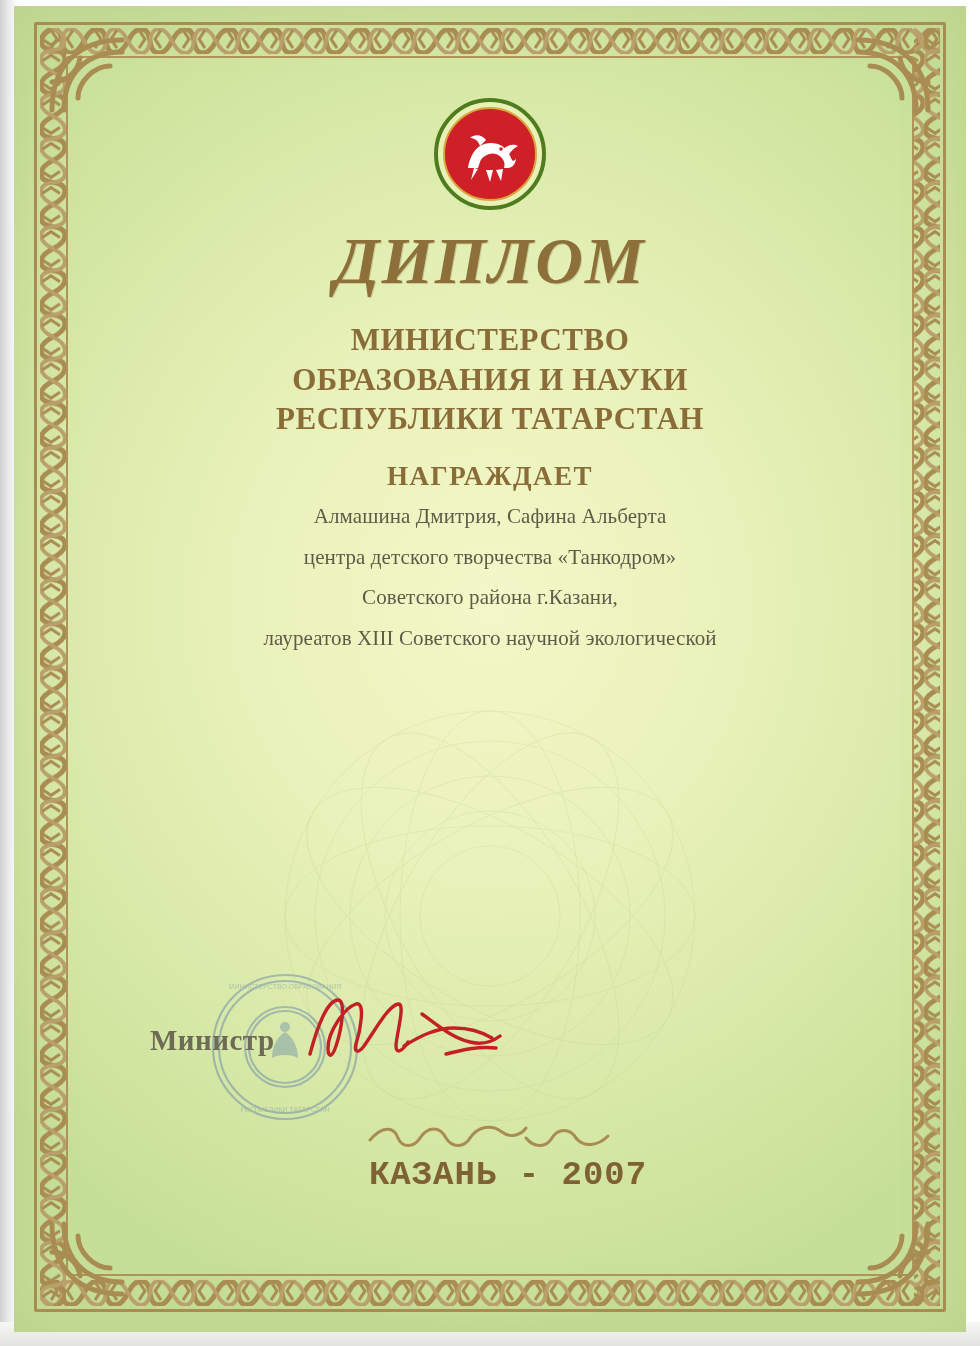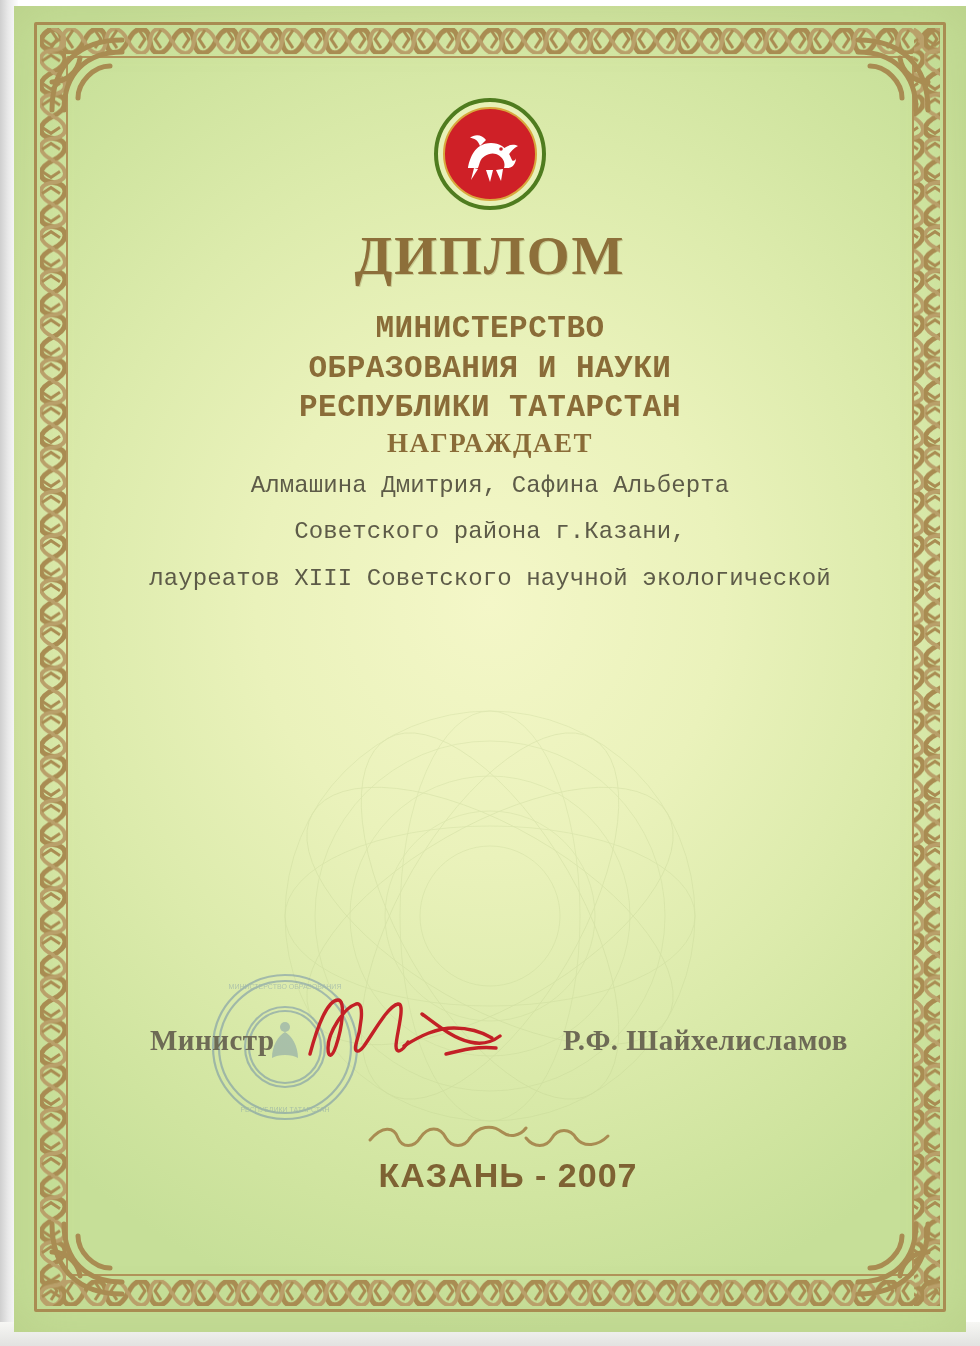--- a/index.html
+++ b/index.html
@@ -112,49 +112,51 @@
     width: 112px;
     height: 112px;
     margin: 0 auto 18px auto;
     position: relative;
   }
   .emblem svg { width: 100%; height: 100%; display: block; }
 
   .doc-title {
     font-family: "Liberation Serif", serif;
     font-weight: bold;
-    font-size: 55px;
+    font-size: 66px;
     letter-spacing: 2px;
     color: #8d6f3a;
     margin: 14px 0 26px 0;
     line-height: 1;
     text-shadow: 1px 1px 0 rgba(120,95,45,0.25);
+    font-style: italic;
   }
 
   .ministry {
-    font-family: Liberation Mono, monospace;
+    font-family: Liberation Serif, serif;
     font-weight: bold;
     font-size: 31px;
     line-height: 1.28;
     color: #8a6c38;
     letter-spacing: 0.5px;
+    margin-bottom: 22px;
   }
 
   .awards-word {
     font-family: "Liberation Serif", serif;
     font-weight: bold;
     font-size: 27px;
     letter-spacing: 1.5px;
     color: #8a6c38;
     margin-bottom: 4px;
   }
 
   .recipient-block {
-    font-family: Liberation Mono, monospace;
-    font-size: 24px;
+    font-family: Liberation Serif, serif;
+    font-size: 21px;
     color: #5d5b48;
     line-height: 1.93;
     letter-spacing: 0.1px;
   }
   .recipient-block .line { display: block; }
 
   
   .sign-row {
     position: absolute;
     left: 92px;
@@ -208,21 +210,21 @@
     top: 1118px;
     text-align: center;
   }
   .flourish svg { display: inline-block; }
 
   .place-year {
     position: absolute;
     left: 0; right: 0;
     top: 1150px;
     text-align: center;
-    font-family: Liberation Sans, sans-serif;
+    font-family: Liberation Mono, monospace;
     font-weight: bold;
     font-size: 34px;
     letter-spacing: 1px;
     color: #7e6233;
     margin-left: 36px;
   }
 </style>
 </head>
 <body>
 
@@ -344,20 +346,21 @@
       <div class="ministry">
         <div>МИНИСТЕРСТВО</div>
         <div>ОБРАЗОВАНИЯ И НАУКИ</div>
         <div>РЕСПУБЛИКИ ТАТАРСТАН</div>
       </div>
 
       <div class="awards-word">НАГРАЖДАЕТ</div>
 
       <div class="recipient-block">
         <span class="line">Алмашина Дмитрия, Сафина Альберта</span>
+        <span class="line">центра детского творчества «Танкодром»</span>
         <span class="line">Советского района г.Казани,</span>
         <span class="line">лауреатов XIII Советского научной экологической</span>
       </div>
     </div>
 
     <div class="stamp">
       <svg viewBox="0 0 150 150" xmlns="http://www.w3.org/2000/svg">
         <g fill="none" stroke="#5d7fa8" stroke-width="2.2">
           <circle cx="75" cy="75" r="72"></circle>
           <circle cx="75" cy="75" r="66"></circle>
@@ -384,21 +387,20 @@
             <path d="M14,70 C22,40 32,16 42,16 C50,16 46,44 40,62 C36,74 32,74 32,64
                      C32,48 48,24 60,20 C70,17 64,48 60,60 C58,68 62,70 68,62
                      C78,48 92,22 102,20 C110,19 100,52 100,62 C100,70 106,68 112,58"></path>
             <path d="M108,62 C124,52 140,44 158,44 C172,44 186,48 196,54"></path>
             <path d="M126,30 C140,40 156,54 174,58 C186,61 196,58 204,52"></path>
             <path d="M150,70 C166,66 182,62 200,64"></path>
           </g>
         </svg>
       </div>
 
-      <div class="sign-name">Р.Ф. Шайхелисламов</div>
     </div>
 
     <div class="flourish">
       <svg width="260" height="26" viewBox="0 0 260 26" xmlns="http://www.w3.org/2000/svg">
         <g fill="none" stroke="#a98c52" stroke-width="3" stroke-linecap="round">
           <path d="M10,16 C22,2 34,2 38,14 C42,24 54,24 60,14"></path>
           <path d="M60,14 C68,2 80,2 86,14 C92,24 104,24 110,14"></path>
           <path d="M110,14 C118,2 132,0 142,8 C150,14 160,12 166,4"></path>
           <path d="M166,14 C174,24 186,24 192,14 C198,4 210,4 216,14"></path>
           <path d="M216,14 C224,24 238,22 248,12"></path>

